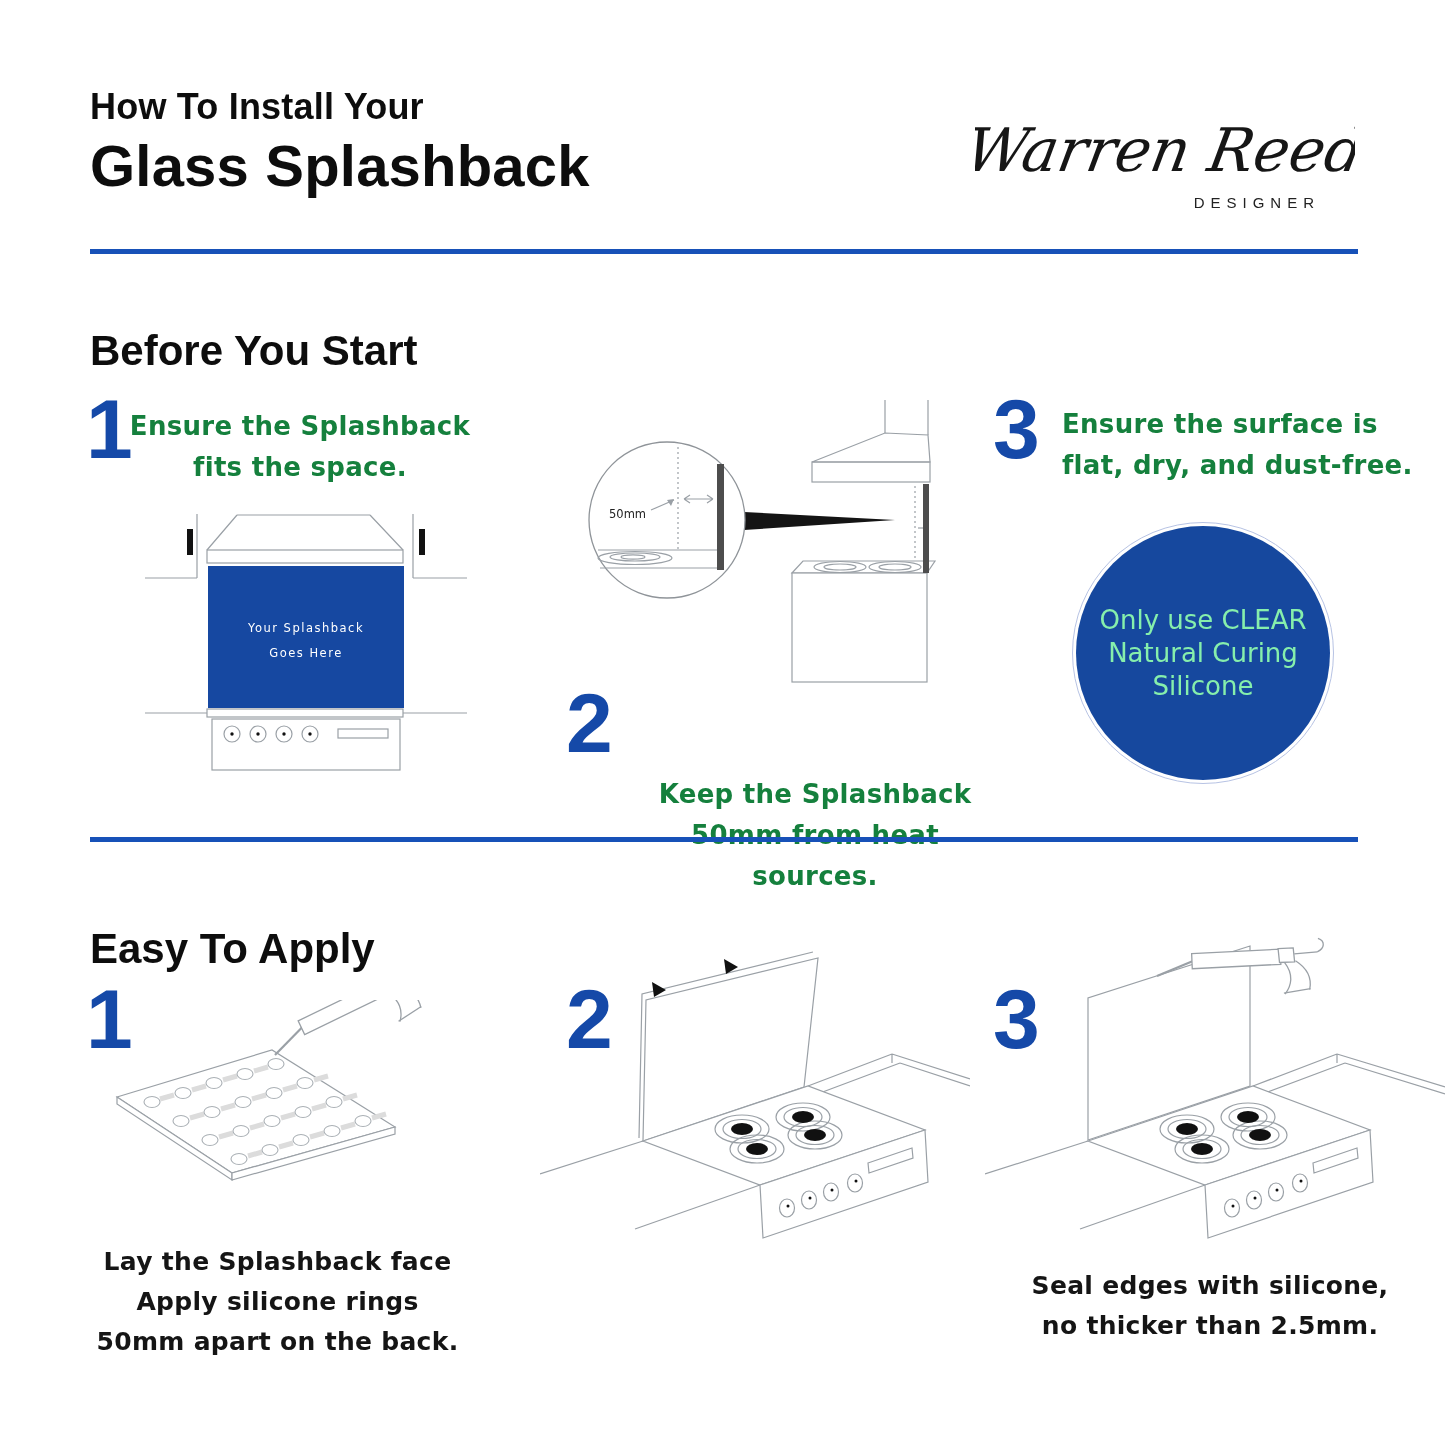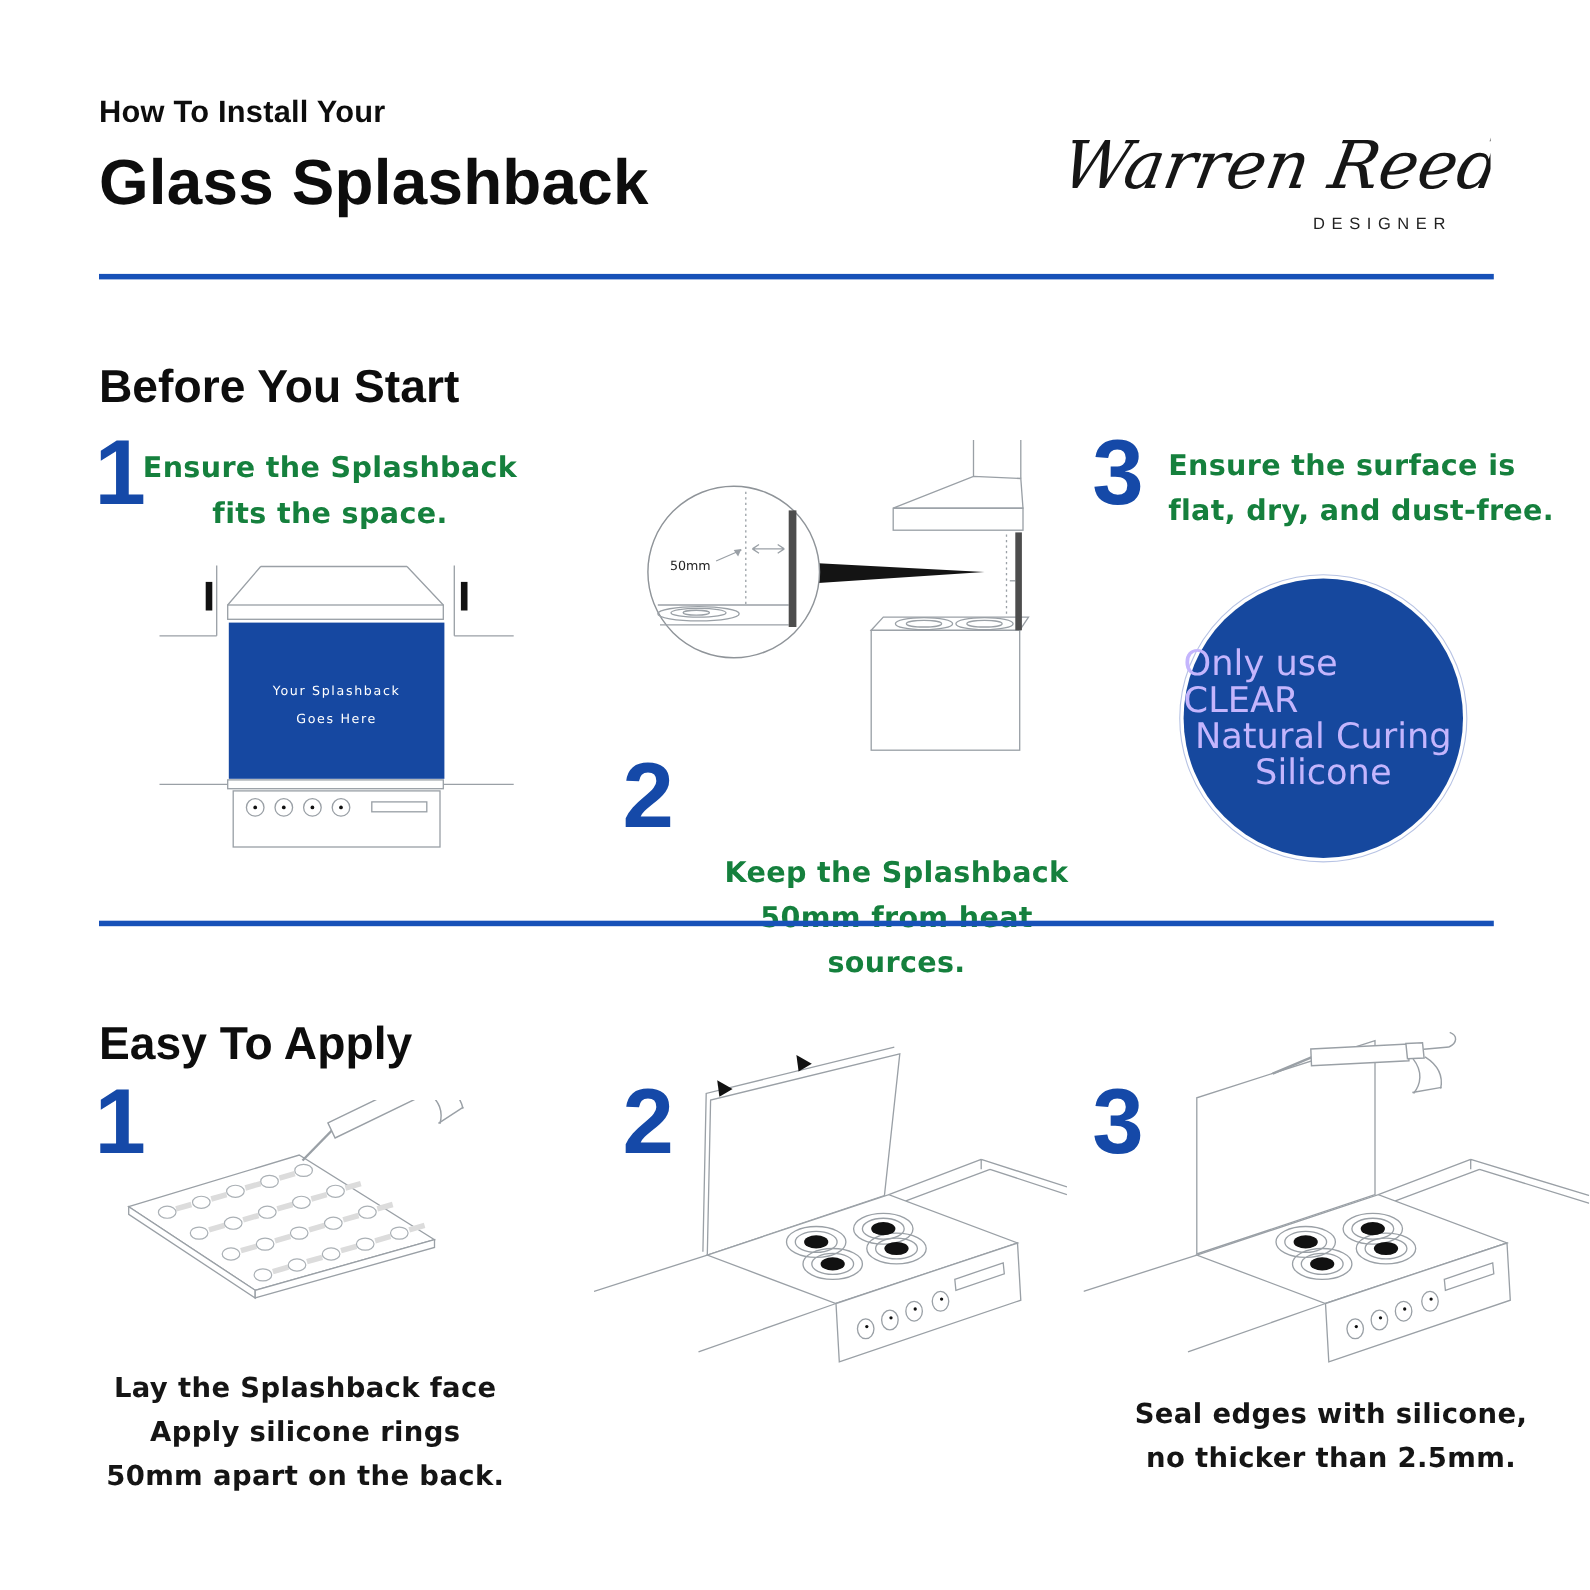--- a/index.html
+++ b/index.html
@@ -1,34 +1,34 @@
 <!DOCTYPE html>
 <html><head>
 <meta charset="utf-8">
 <style>
   html,body{margin:0;padding:0;background:#fff;}
   #canvas{position:relative;width:1445px;height:1445px;background:#fff;overflow:hidden;
           font-family:"Liberation Sans",sans-serif;color:#0d0d0d;}
   .abs{position:absolute;}
-  .title-small{font-size:28px;font-weight:800;letter-spacing:.2px;}
+  .title-small{font-size:36px;font-weight:800;letter-spacing:.2px;}
   .title-big{font-size:58px;font-weight:800;letter-spacing:.2px;}
   .section-h{font-size:42px;font-weight:800;margin-top:32px;}
   .divider{height:5px;background:#1751B8;}
   .step-num{font-size:84px;font-weight:800;color:#1549A8;line-height:.9;
             font-family:"Liberation Sans",sans-serif;}
   .step-text{font-family:"DejaVu Sans",sans-serif;font-size:26px;font-weight:bold;
              line-height:41px;letter-spacing:.3px;color:#15803d;text-align:center;}
   .step-text.left{text-align:left;}
   .caption{font-family:"DejaVu Sans",sans-serif;font-size:25px;font-weight:bold;
            line-height:40px;letter-spacing:.3px;color:#151515;text-align:center;}
   .badge-outer{width:262px;height:262px;border-radius:50%;border:1.5px solid #b7c3e4;
                padding:3px;box-sizing:border-box;}
   .badge-inner{width:100%;height:100%;border-radius:50%;background:#16489E;
                display:flex;flex-direction:column;align-items:center;justify-content:center;}
-  .badge-line{font-family:"DejaVu Sans",sans-serif;font-size:32px;line-height:33px;color:#c4b5fd;}
+  .badge-line{font-family:"DejaVu Sans",sans-serif;font-size:26px;line-height:33px;color:#86efac;}
   svg{display:block;}
   .sigtext{font-family:"DejaVu Serif",serif;font-style:italic;}
 </style>
 </head>
 <body>
 
 <div id="canvas">
 
   <svg width="0" height="0" class="abs" aria-hidden="true">
     <defs>

